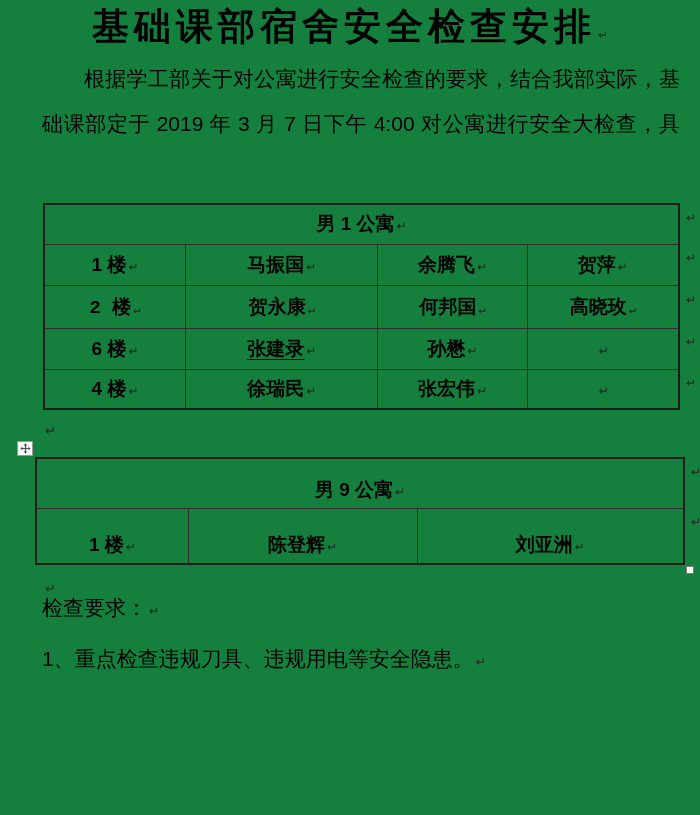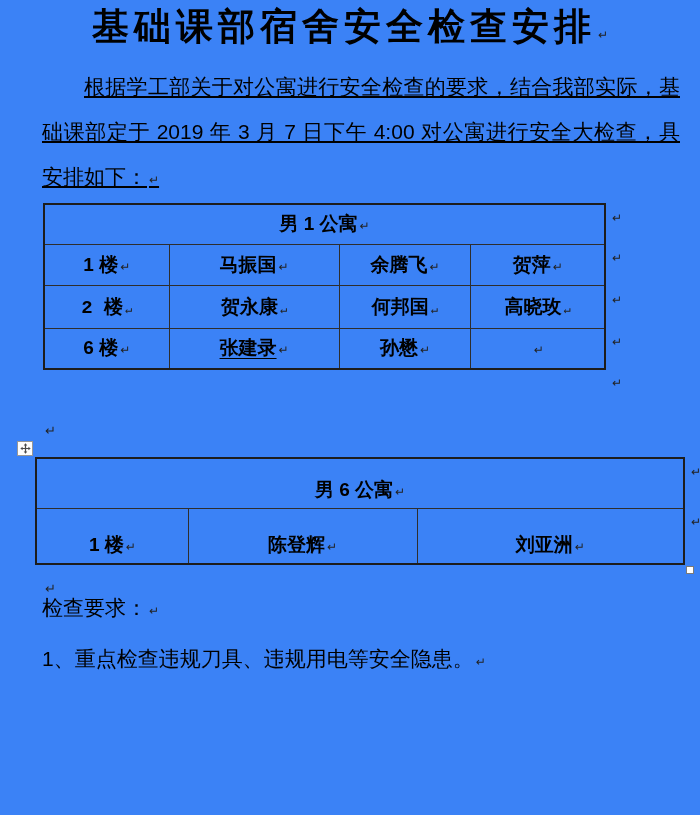--- a/index.html
+++ b/index.html
@@ -1,37 +1,37 @@
 <!DOCTYPE html>
 <html><head>
 <meta charset="utf-8">
 <style>
   html,body{margin:0;padding:0;background:#ffffff;}
   .page{
-    position:relative;width:700px;height:815px;background:#3b82f6;
+    position:relative;width:700px;height:815px;background:#15803d;
     font-family:"Liberation Sans", sans-serif;color:#000;overflow:hidden;
   }
   
   .doc-title{
     position:absolute;top:2px;left:0;width:100%;text-align:center;
     font-size:37px;font-weight:bold;letter-spacing:5px;white-space:nowrap;
   }
   
   .mark{font-size:12px;font-weight:normal;color:#222;letter-spacing:0;margin-left:2px;vertical-align:baseline;}
   .freemark{position:absolute;font-size:13px;color:#222;}
   
-  .para{position:absolute;left:42px;top:64px;width:638px;font-size:21px;line-height:45px;text-decoration:underline;}
+  .para{position:absolute;left:42px;top:56px;width:638px;font-size:21px;line-height:45px;}
   .para .line{height:45px;overflow:hidden;}
   .para .fill{text-align:justify;text-align-last:justify;}
   .para .indent{text-indent:42px;}
   
   .tbl-wrap{position:absolute;}
   .tbl-wrap table{border-collapse:collapse;table-layout:fixed;width:100%;border:2px solid #1d1d1d;}
   .tbl-wrap td{border:1px solid #2e2e2e;text-align:center;font-weight:bold;font-size:19px;padding:0;}
-  #t1{left:43px;top:203px;width:563px;}
+  #t1{left:43px;top:203px;width:637px;}
   #t1 td{vertical-align:middle;}
   #t1 tr.h{height:40px;}
   #t1 tr.r0{height:41px;}
   #t1 tr.r1{height:43px;font-family:Liberation Mono, monospace;}
   #t1 tr.r2{height:41px;}
   #t1 tr.r3{height:40px;}
   #t2{left:35px;top:457px;width:650px;}
   #t2 td{vertical-align:bottom;padding-bottom:5px;}
   #t2 tr.h{height:50px;}
   #t2 tr.r0{height:56px;}
@@ -60,23 +60,20 @@
 
 <div class="page">
 
   <div class="doc-title">
     <span>基础课部宿舍安全检查安排</span><span class="mark">↵</span>
   </div>
 
   <div class="para">
     <div class="line fill indent">根据学工部关于对公寓进行安全检查的要求，结合我部实际，基</div>
     <div class="line fill">础课部定于 2019 年 3 月 7 日下午 4:00 对公寓进行安全大检查，具体</div>
-    <div class="line">
-      <span>安排如下：</span><span class="mark">↵</span>
-    </div>
   </div>
 
   <div class="tbl-wrap" id="t1">
     <table>
       <colgroup>
         <col style="width:22.3%">
           <col style="width:30.3%">
           <col style="width:23.5%">
           <col style="width:23.9%">
       </colgroup>
@@ -97,20 +94,26 @@
         <td><span>贺永康</span><span class="mark">↵</span></td>
         <td><span>何邦国</span><span class="mark">↵</span></td>
         <td><span>高晓玫</span><span class="mark">↵</span></td>
       </tr>
       <tr class="r2">
         <td><span>6 楼</span><span class="mark">↵</span></td>
         <td><span class="spell">张建录</span><span class="mark">↵</span></td>
         <td><span>孙懋</span><span class="mark">↵</span></td>
         <td><span></span><span class="mark">↵</span></td>
       </tr>
+      <tr class="r3">
+        <td><span>4 楼</span><span class="mark">↵</span></td>
+        <td><span>徐瑞民</span><span class="mark">↵</span></td>
+        <td><span>张宏伟</span><span class="mark">↵</span></td>
+        <td><span></span><span class="mark">↵</span></td>
+      </tr>
     </tbody>
       </table>
     <span class="rowmark" style="top:8px">↵</span>
     <span class="rowmark" style="top:48px">↵</span>
     <span class="rowmark" style="top:90px">↵</span>
     <span class="rowmark" style="top:132px">↵</span>
     <span class="rowmark" style="top:173px">↵</span>
   </div>
 
   <span class="freemark" style="left:45px;top:423px;">↵</span>
@@ -126,21 +129,21 @@
   <div class="tbl-wrap" id="t2">
     <table>
       <colgroup>
         <col style="width:23.5%">
           <col style="width:35.3%">
           <col style="width:41.2%">
       </colgroup>
       <tbody>
           <tr class="h">
         <td colspan="3">
-          <span>男 6 公寓</span><span class="mark">↵</span>
+          <span>男 9 公寓</span><span class="mark">↵</span>
         </td>
       </tr>
       <tr class="r0">
         <td><span>1 楼</span><span class="mark">↵</span></td>
         <td><span>陈登辉</span><span class="mark">↵</span></td>
         <td><span>刘亚洲</span><span class="mark">↵</span></td>
       </tr>
     </tbody>
       </table>
     <span class="rowmark" style="top:8px">↵</span>

